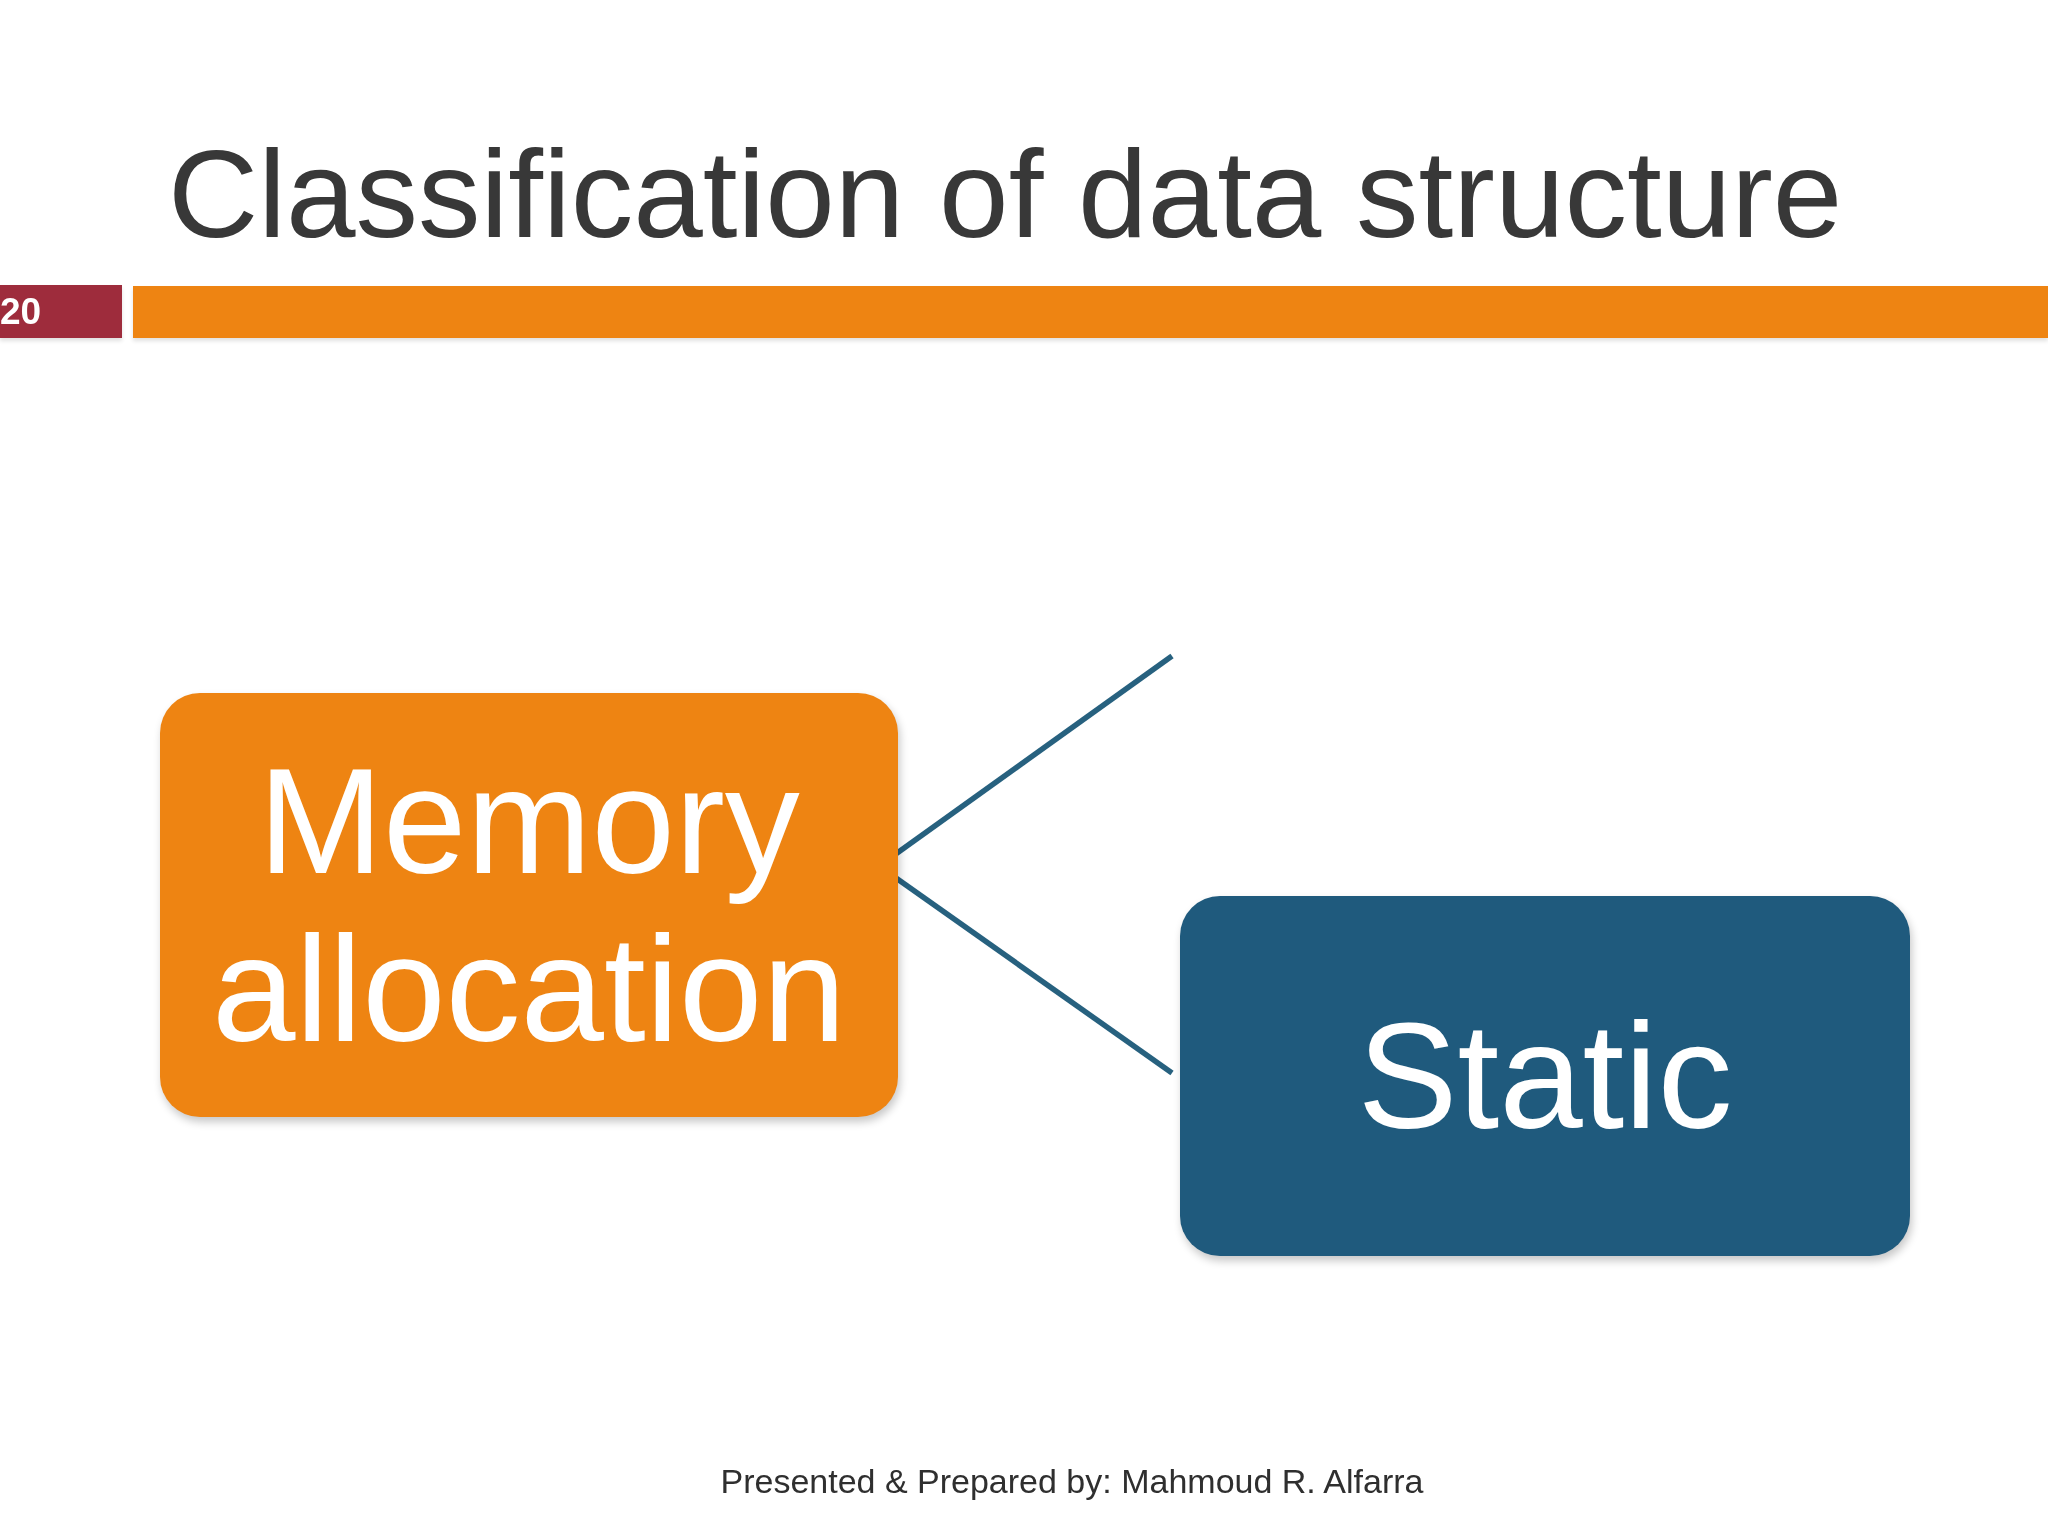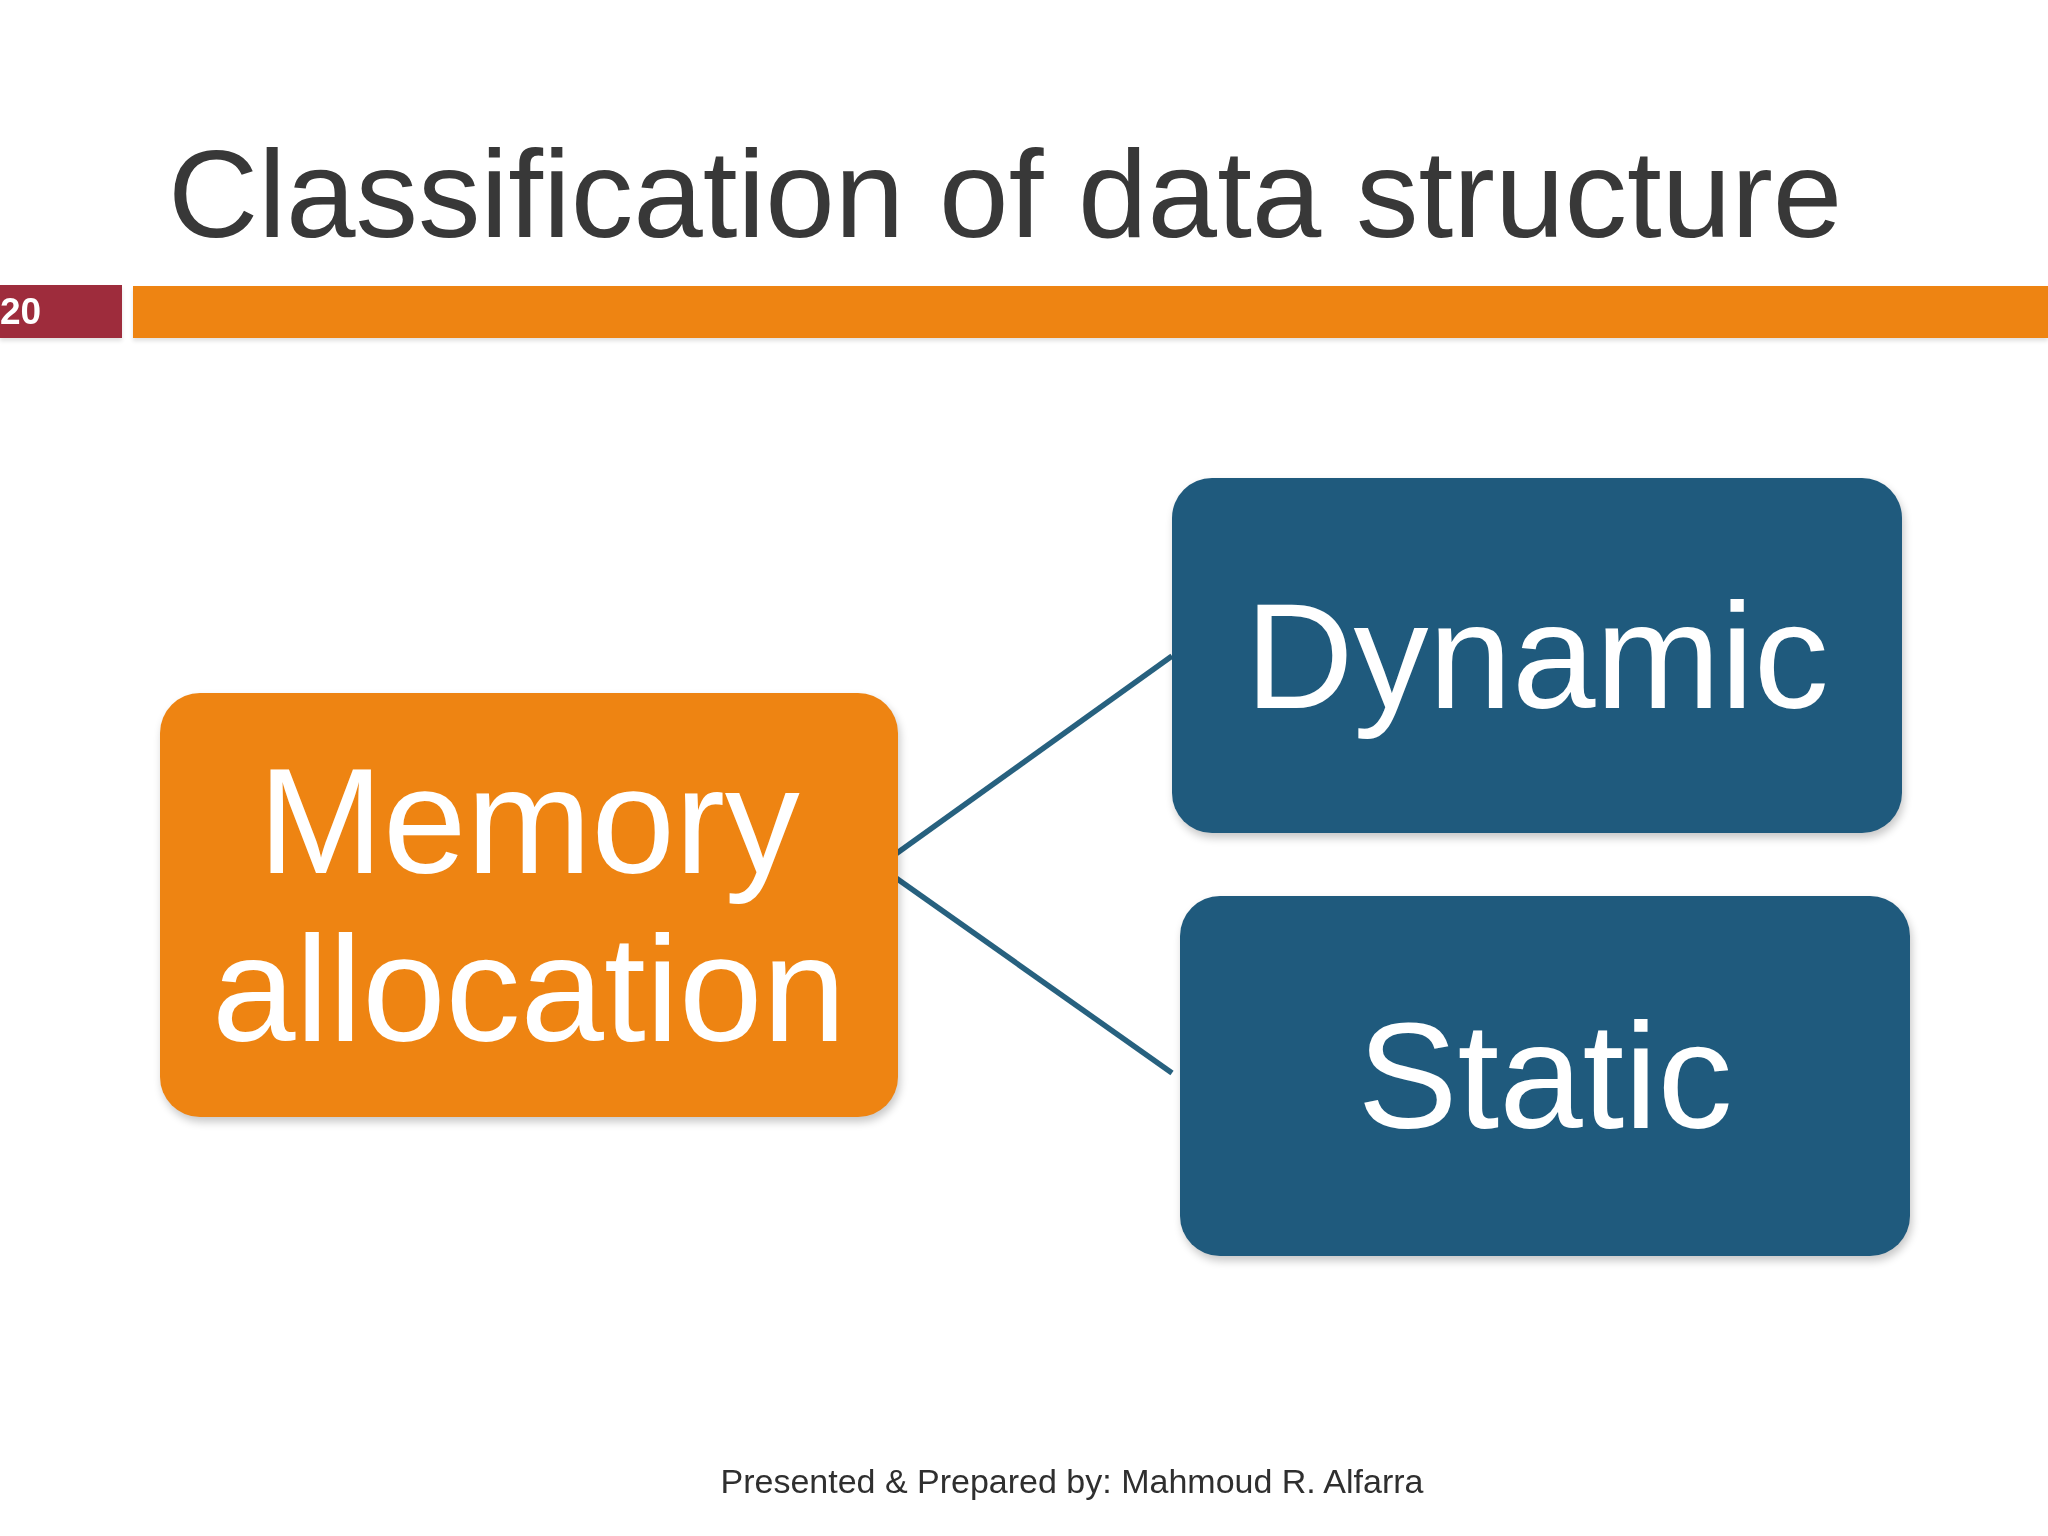--- a/index.html
+++ b/index.html
@@ -136,23 +136,20 @@
 
   <svg class="connectors" viewBox="0 0 2048 1536" xmlns="http://www.w3.org/2000/svg">
     <line x1="879" y1="866" x2="1172" y2="656" stroke-width="5.5" fill="none" stroke="#27617F"></line>
     <line x1="879" y1="866" x2="1172" y2="1073" stroke-width="5.5" fill="none" stroke="#27617F"></line>
   </svg>
 
   <div class="node node-root">
     <span>Memory allocation</span>
   </div>
 
-  <div class="node node-dynamic">
-    <span>Dynamic</span>
-  </div>
 
   <div class="node node-static">
     <span>Static</span>
   </div>
 
   <div class="footer">Presented &amp; Prepared by: Mahmoud R. Alfarra</div>
 
 </div>
 
 </body></html>

